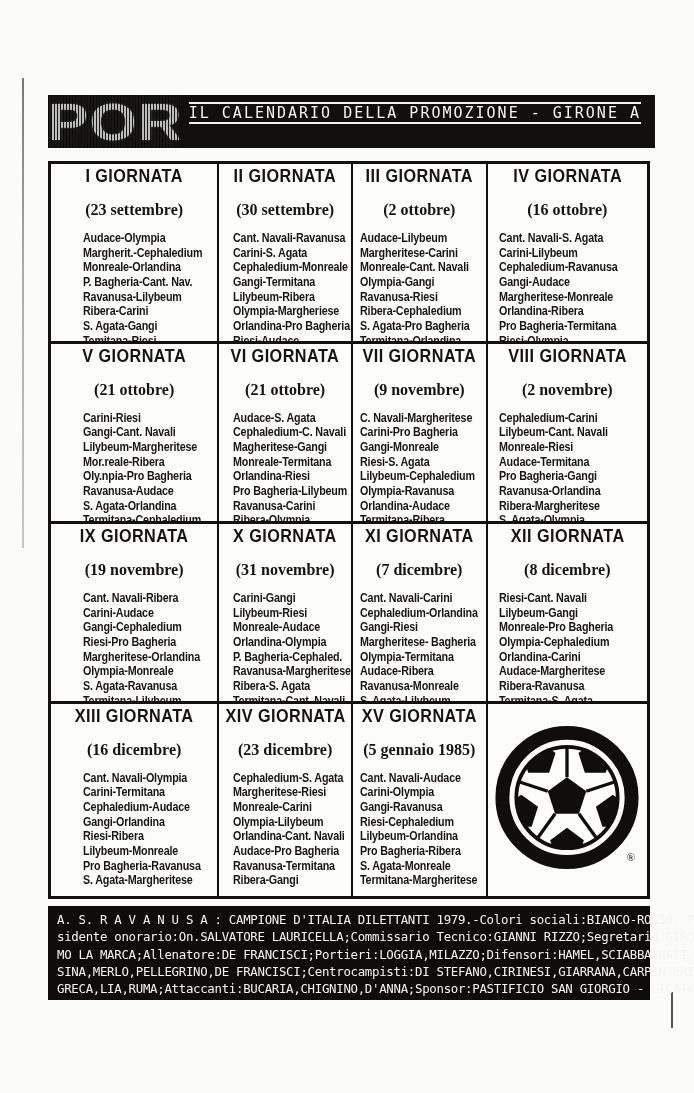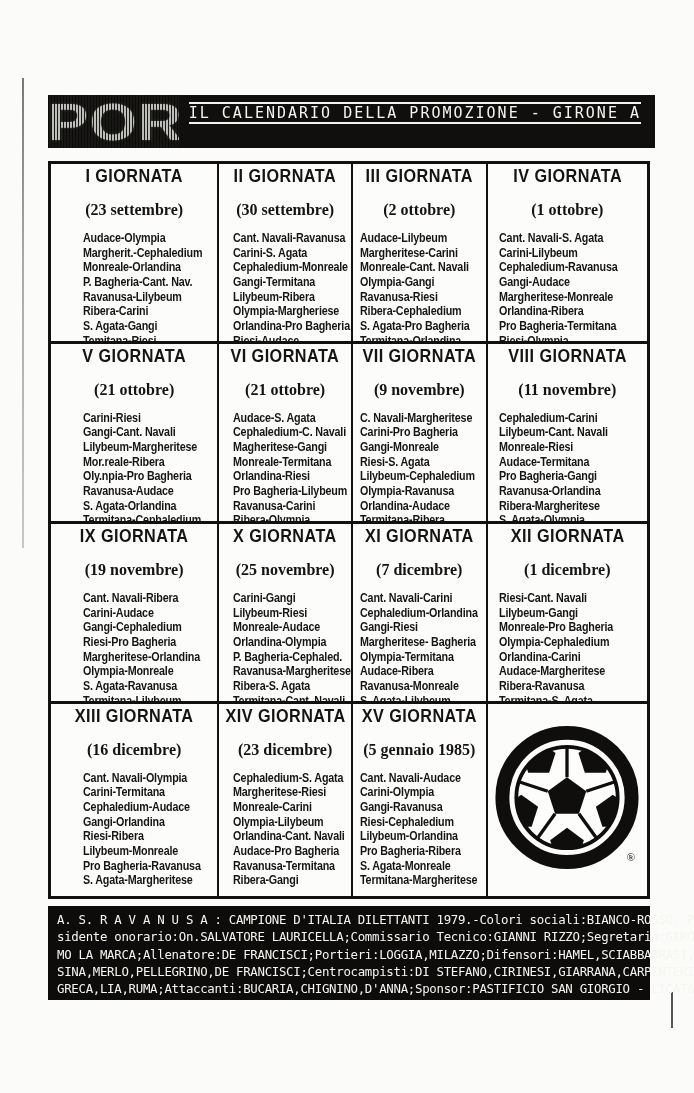--- a/index.html
+++ b/index.html
@@ -149,21 +149,21 @@
           <li><span class="mline">Olympia-Gangi</span></li>
           <li><span class="mline">Ravanusa-Riesi</span></li>
           <li><span class="mline">Ribera-Cephaledium</span></li>
           <li><span class="mline">S. Agata-Pro Bagheria</span></li>
           <li><span class="mline">Termitana-Orlandina</span></li>
         </ul>
   </div>
 
   <div class="cell col4 bb">
     <h2 class="round-title">IV GIORNATA</h2>
-    <div class="round-date">(1 ottobre)</div>
+    <div class="round-date">(16 ottobre)</div>
     <ul class="matches">
           <li><span class="mline">Cant. Navali-S. Agata</span></li>
           <li><span class="mline">Carini-Lilybeum</span></li>
           <li><span class="mline">Cephaledium-Ravanusa</span></li>
           <li><span class="mline">Gangi-Audace</span></li>
           <li><span class="mline">Margheritese-Monreale</span></li>
           <li><span class="mline">Orlandina-Ribera</span></li>
           <li><span class="mline">Pro Bagheria-Termitana</span></li>
           <li><span class="mline">Riesi-Olympia</span></li>
         </ul>
@@ -209,21 +209,21 @@
           <li><span class="mline">Riesi-S. Agata</span></li>
           <li><span class="mline">Lilybeum-Cephaledium</span></li>
           <li><span class="mline">Olympia-Ravanusa</span></li>
           <li><span class="mline">Orlandina-Audace</span></li>
           <li><span class="mline">Termitana-Ribera</span></li>
         </ul>
   </div>
 
   <div class="cell col4 bb">
     <h2 class="round-title">VIII GIORNATA</h2>
-    <div class="round-date">(11 novembre)</div>
+    <div class="round-date">(2 novembre)</div>
     <ul class="matches">
           <li><span class="mline">Cephaledium-Carini</span></li>
           <li><span class="mline">Lilybeum-Cant. Navali</span></li>
           <li><span class="mline">Monreale-Riesi</span></li>
           <li><span class="mline">Audace-Termitana</span></li>
           <li><span class="mline">Pro Bagheria-Gangi</span></li>
           <li><span class="mline">Ravanusa-Orlandina</span></li>
           <li><span class="mline">Ribera-Margheritese</span></li>
           <li><span class="mline">S. Agata-Olympia</span></li>
         </ul>
@@ -239,21 +239,21 @@
           <li><span class="mline">Riesi-Pro Bagheria</span></li>
           <li><span class="mline">Margheritese-Orlandina</span></li>
           <li><span class="mline">Olympia-Monreale</span></li>
           <li><span class="mline">S. Agata-Ravanusa</span></li>
           <li><span class="mline">Termitana-Lilybeum</span></li>
         </ul>
   </div>
 
   <div class="cell col2 br bb">
     <h2 class="round-title">X GIORNATA</h2>
-    <div class="round-date">(25 novembre)</div>
+    <div class="round-date">(31 novembre)</div>
     <ul class="matches">
           <li><span class="mline">Carini-Gangi</span></li>
           <li><span class="mline">Lilybeum-Riesi</span></li>
           <li><span class="mline">Monreale-Audace</span></li>
           <li><span class="mline">Orlandina-Olympia</span></li>
           <li><span class="mline">P. Bagheria-Cephaled.</span></li>
           <li><span class="mline">Ravanusa-Margheritese</span></li>
           <li><span class="mline">Ribera-S. Agata</span></li>
           <li><span class="mline">Termitana-Cant. Navali</span></li>
         </ul>
@@ -269,21 +269,21 @@
           <li><span class="mline">Margheritese- Bagheria</span></li>
           <li><span class="mline">Olympia-Termitana</span></li>
           <li><span class="mline">Audace-Ribera</span></li>
           <li><span class="mline">Ravanusa-Monreale</span></li>
           <li><span class="mline">S. Agata-Lilybeum</span></li>
         </ul>
   </div>
 
   <div class="cell col4 bb">
     <h2 class="round-title">XII GIORNATA</h2>
-    <div class="round-date">(1 dicembre)</div>
+    <div class="round-date">(8 dicembre)</div>
     <ul class="matches">
           <li><span class="mline">Riesi-Cant. Navali</span></li>
           <li><span class="mline">Lilybeum-Gangi</span></li>
           <li><span class="mline">Monreale-Pro Bagheria</span></li>
           <li><span class="mline">Olympia-Cephaledium</span></li>
           <li><span class="mline">Orlandina-Carini</span></li>
           <li><span class="mline">Audace-Margheritese</span></li>
           <li><span class="mline">Ribera-Ravanusa</span></li>
           <li><span class="mline">Termitana-S. Agata</span></li>
         </ul>

